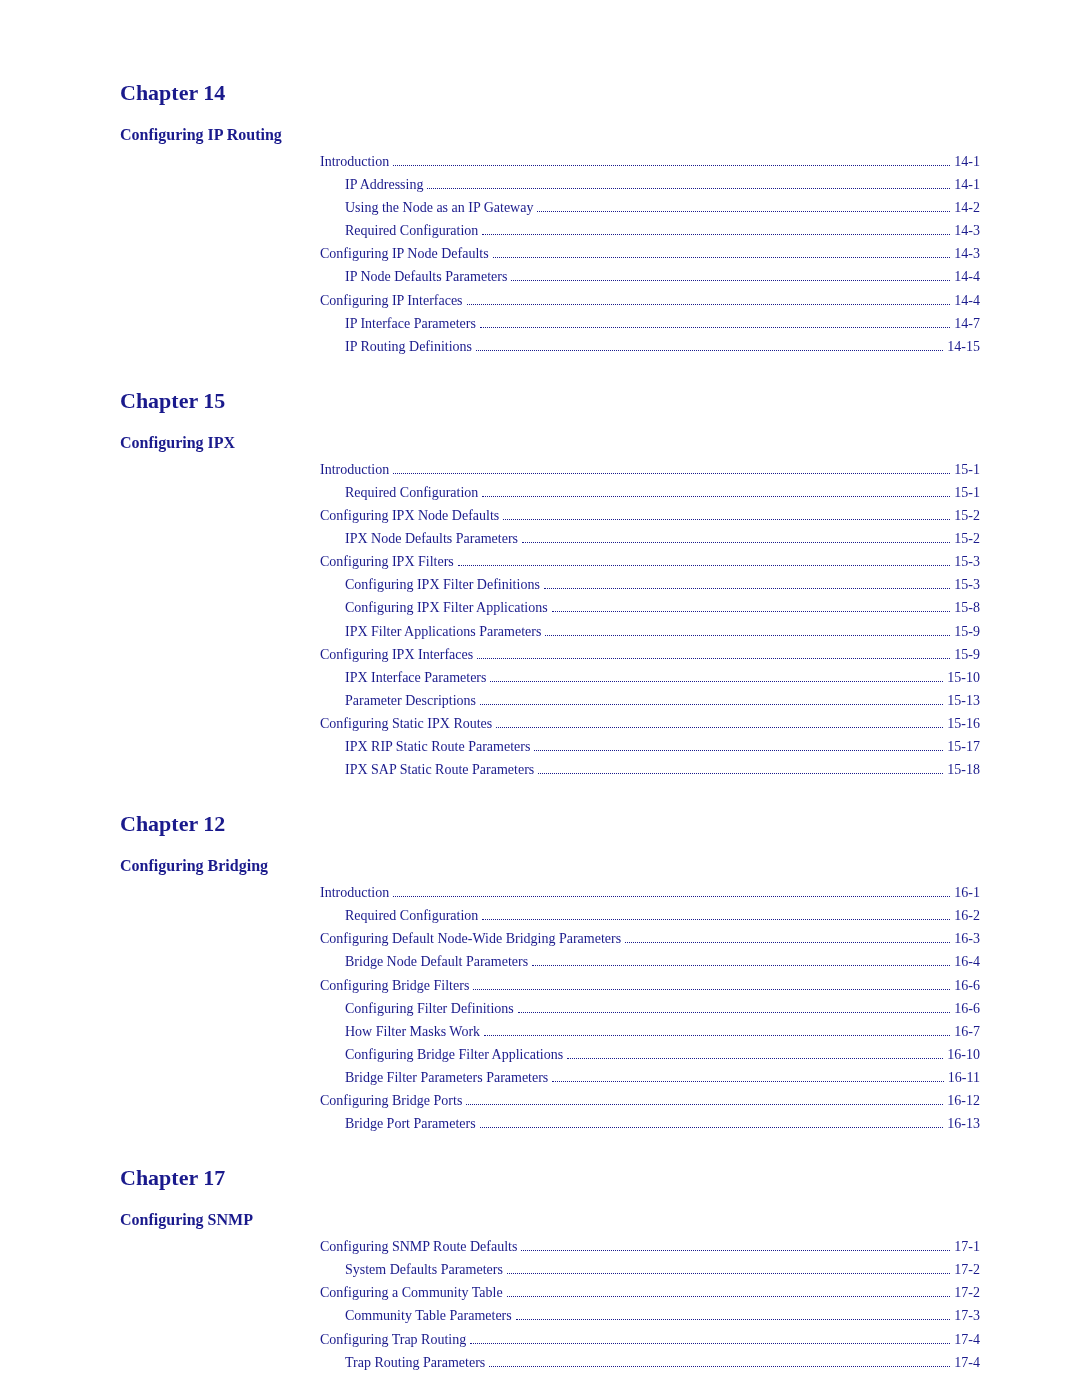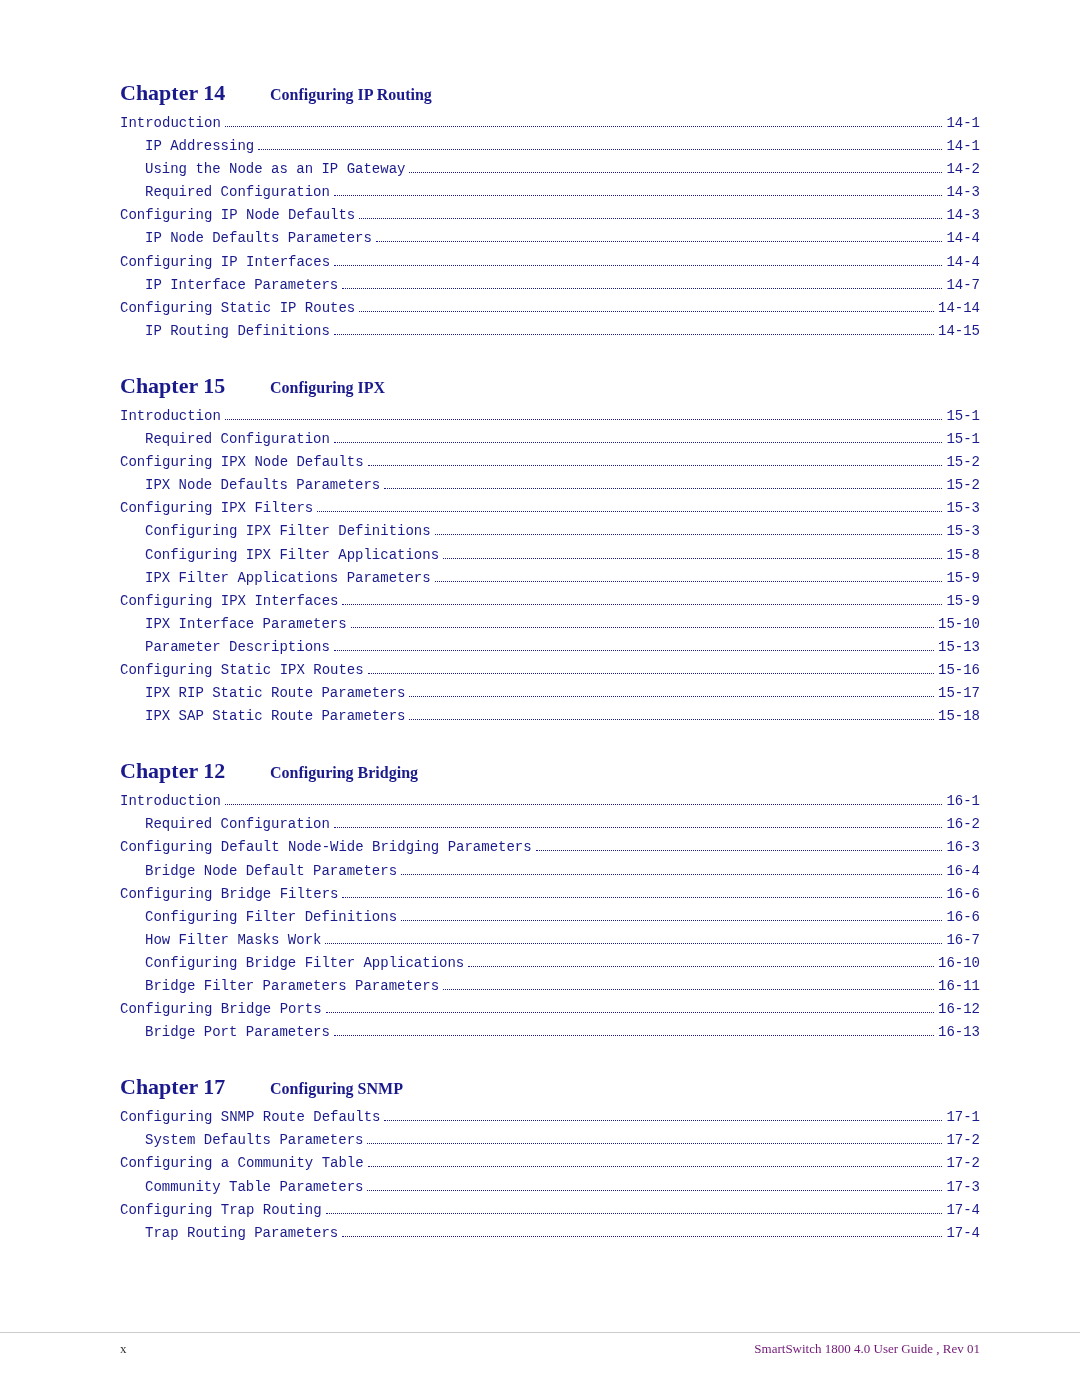--- a/index.html
+++ b/index.html
@@ -16,35 +16,36 @@
       min-height: 1340px;
     }
     .chapter-block {
       margin-bottom: 30px;
     }
     .chapter-heading {
       display: flex;
       align-items: baseline;
       gap: 20px;
       margin-bottom: 6px;
+      flex-direction: column;
     }
     .chapter-label {
       font-size: 22px;
       font-weight: bold;
       color: #1a1a8c;
       white-space: nowrap;
       min-width: 130px;
     }
     .chapter-title {
       font-size: 16px;
       font-weight: bold;
       color: #1a1a8c;
     }
     .toc-entries {
-      font-family: Liberation Mono, monospace;
+      margin-left: 200px;
     }
     .toc-entry {
       display: flex;
       align-items: baseline;
       font-size: 14px;
       color: #1a1a8c;
       line-height: 1.65;
     }
     .toc-entry-label {
       flex: 0 0 auto;
@@ -129,25 +130,20 @@
             <span class="toc-entry-label">Configuring IP Interfaces</span>
             <span class="toc-dots"></span>
             <span class="toc-page">14-4</span>
           </div>
           <div class="toc-entry">
             <span class="toc-entry-label sub">IP Interface Parameters</span>
             <span class="toc-dots"></span>
             <span class="toc-page">14-7</span>
           </div>
           <div class="toc-entry">
-            <span class="toc-entry-label">Configuring Static IP Routes</span>
-            <span class="toc-dots"></span>
-            <span class="toc-page">14-14</span>
-          </div>
-          <div class="toc-entry">
             <span class="toc-entry-label sub">IP Routing Definitions</span>
             <span class="toc-dots"></span>
             <span class="toc-page">14-15</span>
           </div>
         </div>
       </div>
       <div class="chapter-block">
         <div class="chapter-heading">
           <span class="chapter-label">Chapter 15</span>
           <span class="chapter-title">Configuring IPX</span>

